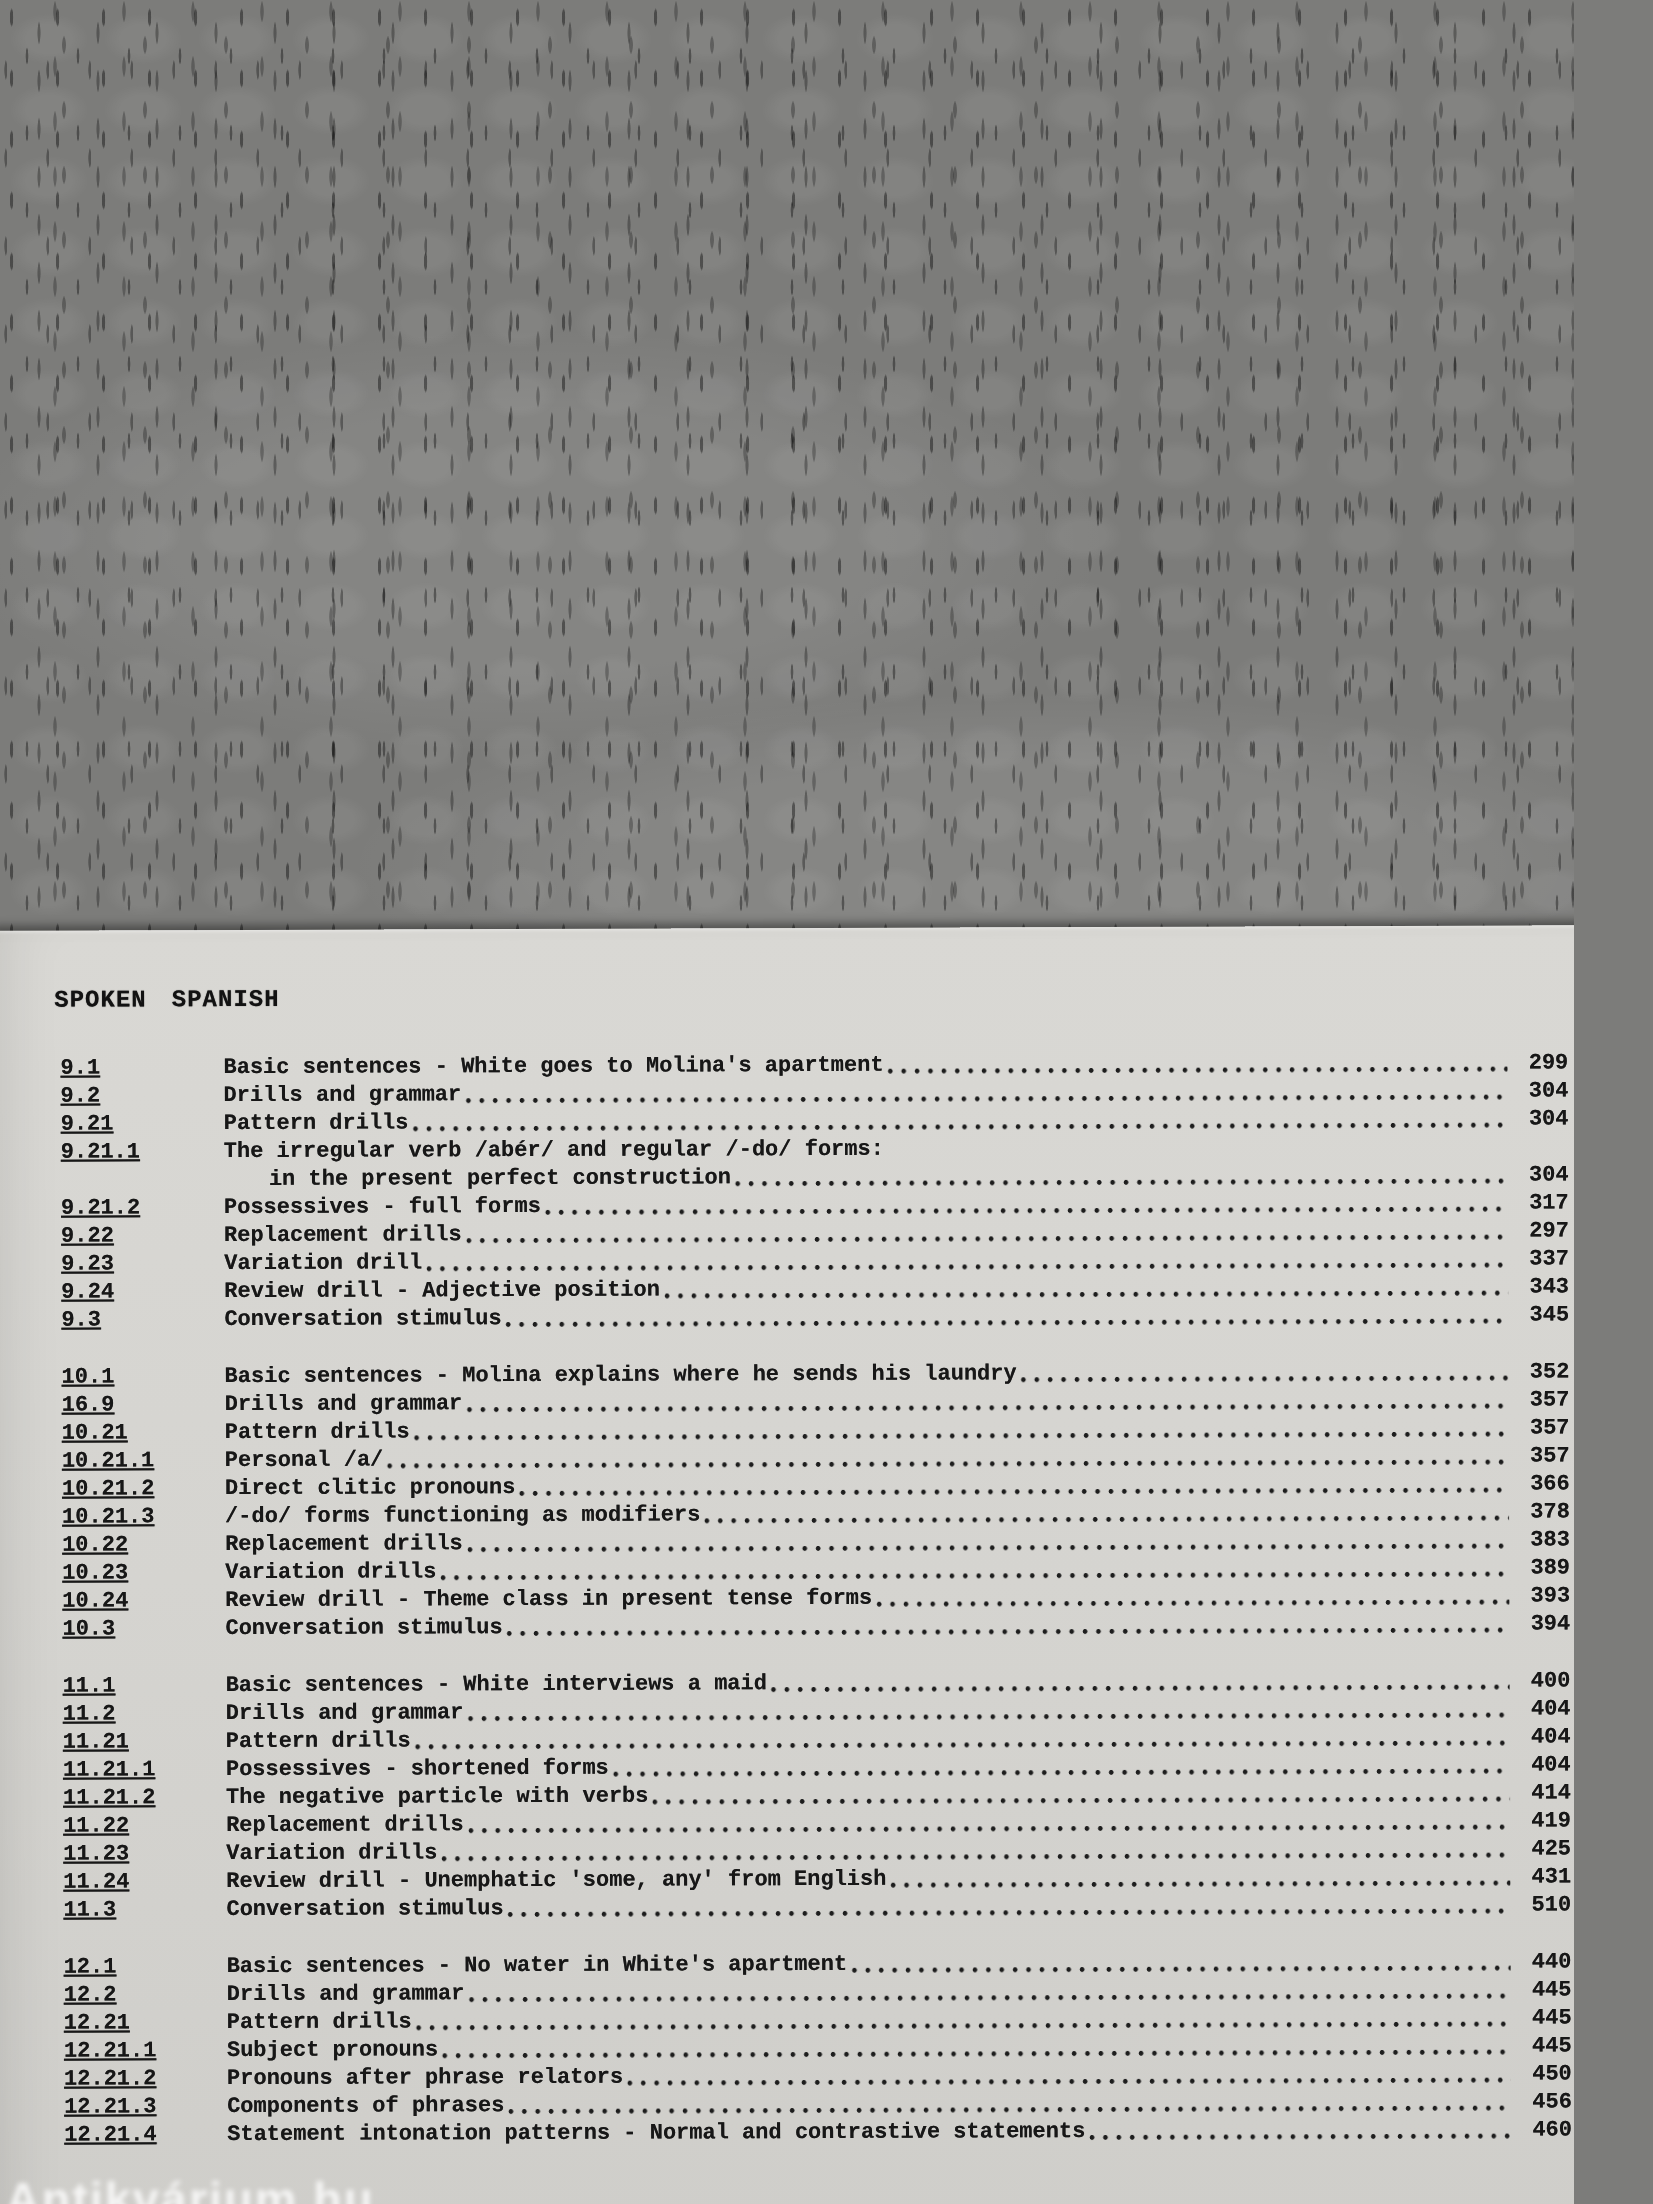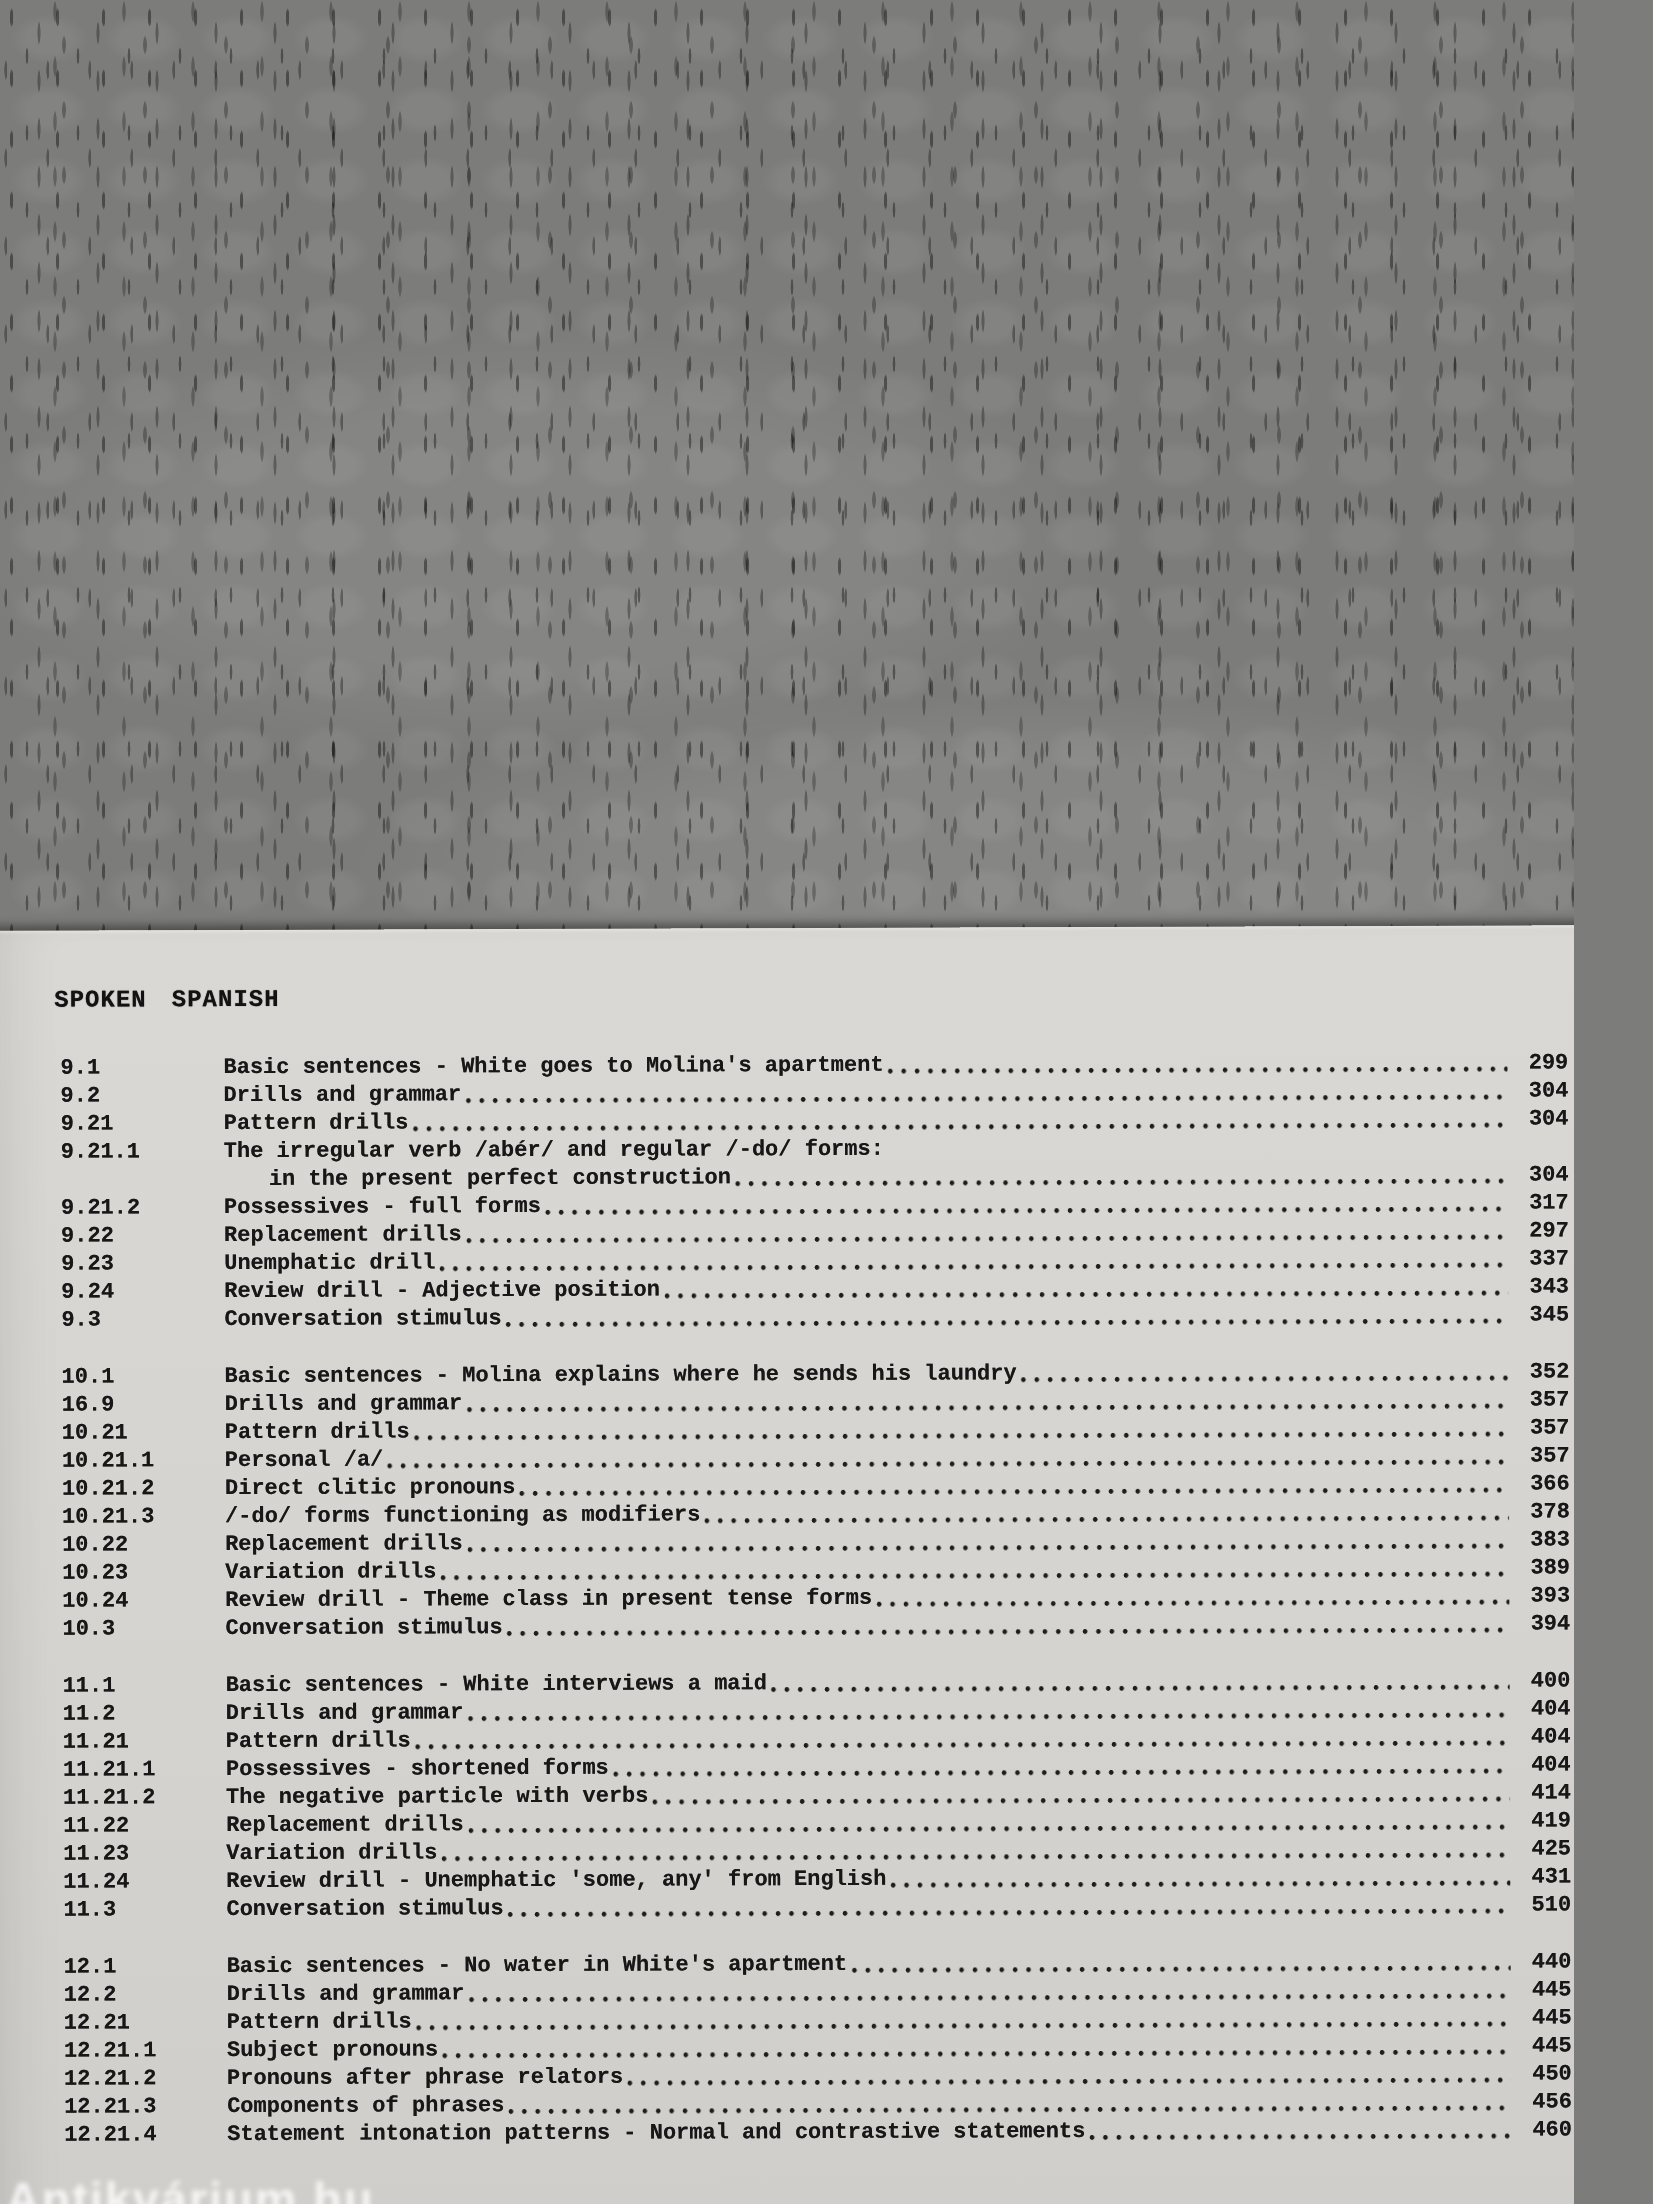--- a/index.html
+++ b/index.html
@@ -36,21 +36,21 @@
   .page-header{margin:56px 0 0 62px;font-size:24px;font-weight:bold;
     letter-spacing:1px;word-spacing:9.7px;color:#121212;
     text-shadow:0 0 1px rgba(10,10,10,0.7);}
 
   .toc{margin:41px 76px 0 68px;}
   .toc-section{margin-top:0;}
   .toc-section + .toc-section{margin-top:29px;}
   .toc-row{display:flex;align-items:baseline;height:28px;line-height:28px;
     font-size:22px;font-weight:bold;white-space:pre;
     text-shadow:0 0 0.6px rgba(15,15,15,0.65);}
-  .toc-num{flex:0 0 163px;}
+  .toc-num{flex:0 0 163px;text-decoration:underline;}
   .toc-row.indent .toc-title{padding-left:45px;}
   .toc-leader{flex:1 1 auto;align-self:stretch;margin-right:3.9px;
     background-image:radial-gradient(circle 2.2px at 6.8px 19.4px, #1d1d1d 0 2px, rgba(29,29,29,0) 2.7px);
     background-size:13.4px 28px;background-repeat:repeat-x;}
   .toc-leader.no-dots{background-image:none;}
   .toc-page{flex:0 0 74px;text-align:center;}
 
   
   .watermark{position:absolute;left:5.8px;bottom:-21.3px;
     font-family:"Liberation Sans","DejaVu Sans",sans-serif;
@@ -67,21 +67,21 @@
     <div class="page-header">SPOKEN SPANISH</div>
     <div class="toc">
         <div class="toc-section">
           <div class="toc-row"><span class="toc-num">9.1</span><span class="toc-title">Basic sentences - White goes to Molina's apartment</span><span class="toc-leader"></span><span class="toc-page">299</span></div>
           <div class="toc-row"><span class="toc-num">9.2</span><span class="toc-title">Drills and grammar</span><span class="toc-leader"></span><span class="toc-page">304</span></div>
           <div class="toc-row"><span class="toc-num">9.21</span><span class="toc-title">Pattern drills</span><span class="toc-leader"></span><span class="toc-page">304</span></div>
           <div class="toc-row"><span class="toc-num">9.21.1</span><span class="toc-title">The irregular verb /abér/ and regular /-do/ forms:</span><span class="toc-leader no-dots"></span><span class="toc-page"></span></div>
           <div class="toc-row indent"><span class="toc-num"></span><span class="toc-title">in the present perfect construction</span><span class="toc-leader"></span><span class="toc-page">304</span></div>
           <div class="toc-row"><span class="toc-num">9.21.2</span><span class="toc-title">Possessives - full forms</span><span class="toc-leader"></span><span class="toc-page">317</span></div>
           <div class="toc-row"><span class="toc-num">9.22</span><span class="toc-title">Replacement drills</span><span class="toc-leader"></span><span class="toc-page">297</span></div>
-          <div class="toc-row"><span class="toc-num">9.23</span><span class="toc-title">Unemphatic drill</span><span class="toc-leader"></span><span class="toc-page">337</span></div>
+          <div class="toc-row"><span class="toc-num">9.23</span><span class="toc-title">Variation drill</span><span class="toc-leader"></span><span class="toc-page">337</span></div>
           <div class="toc-row"><span class="toc-num">9.24</span><span class="toc-title">Review drill - Adjective position</span><span class="toc-leader"></span><span class="toc-page">343</span></div>
           <div class="toc-row"><span class="toc-num">9.3</span><span class="toc-title">Conversation stimulus</span><span class="toc-leader"></span><span class="toc-page">345</span></div>
         </div>
         <div class="toc-section">
           <div class="toc-row"><span class="toc-num">10.1</span><span class="toc-title">Basic sentences - Molina explains where he sends his laundry</span><span class="toc-leader"></span><span class="toc-page">352</span></div>
           <div class="toc-row"><span class="toc-num">16.9</span><span class="toc-title">Drills and grammar</span><span class="toc-leader"></span><span class="toc-page">357</span></div>
           <div class="toc-row"><span class="toc-num">10.21</span><span class="toc-title">Pattern drills</span><span class="toc-leader"></span><span class="toc-page">357</span></div>
           <div class="toc-row"><span class="toc-num">10.21.1</span><span class="toc-title">Personal /a/</span><span class="toc-leader"></span><span class="toc-page">357</span></div>
           <div class="toc-row"><span class="toc-num">10.21.2</span><span class="toc-title">Direct clitic pronouns</span><span class="toc-leader"></span><span class="toc-page">366</span></div>
           <div class="toc-row"><span class="toc-num">10.21.3</span><span class="toc-title">/-do/ forms functioning as modifiers</span><span class="toc-leader"></span><span class="toc-page">378</span></div>

